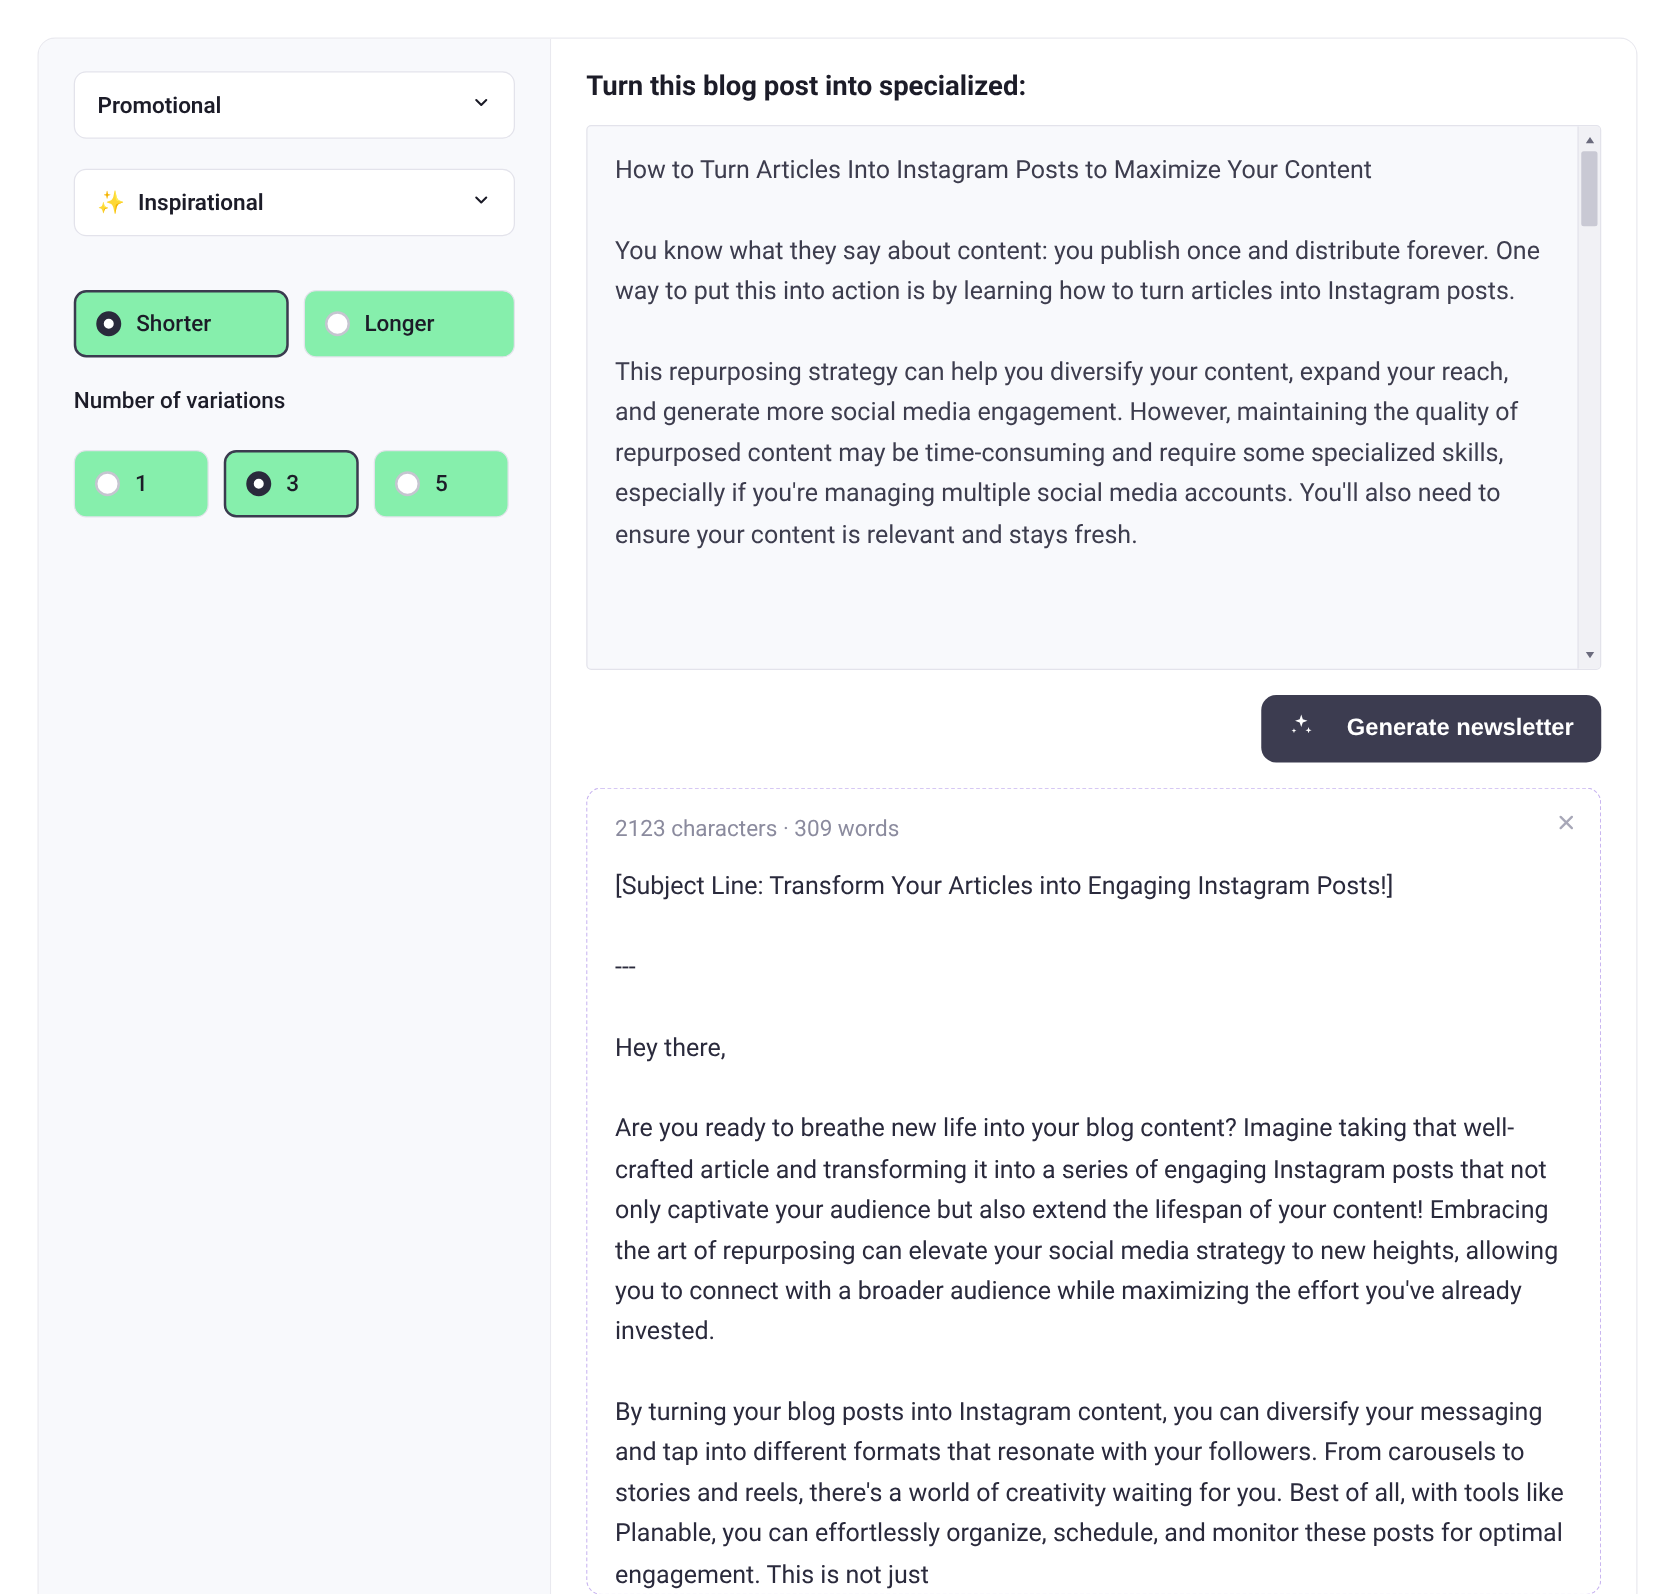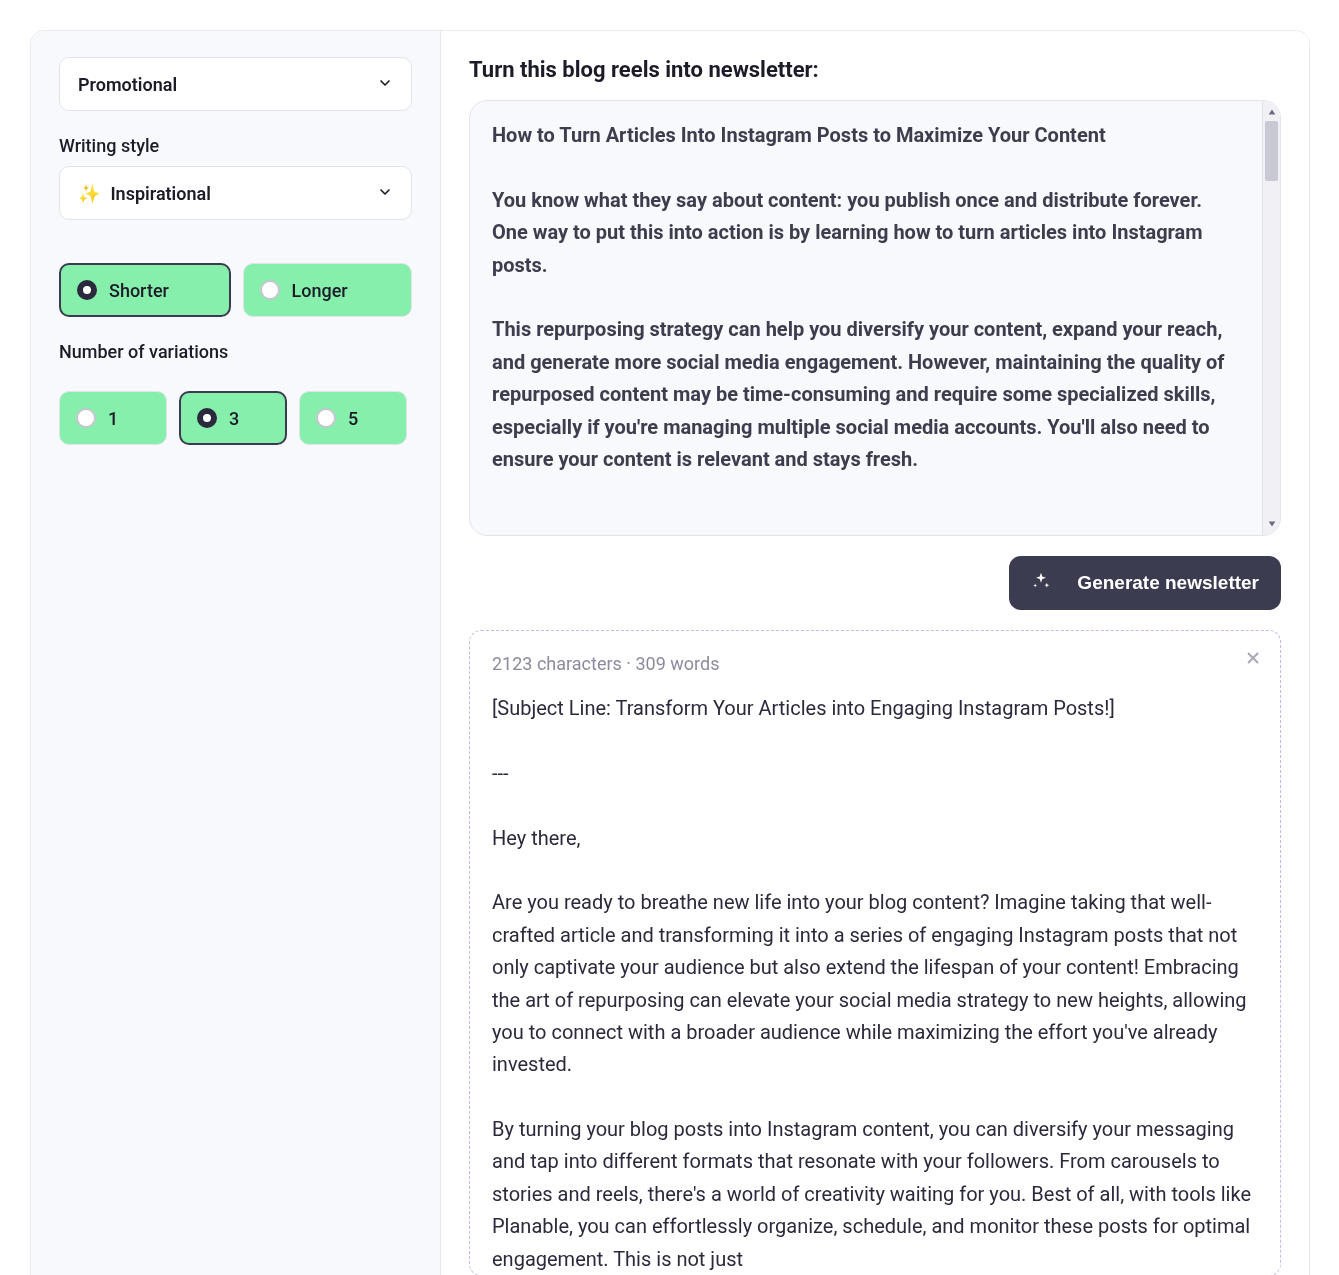--- a/index.html
+++ b/index.html
@@ -98,25 +98,24 @@
   .main-title {
     font-size: 22px;
     font-weight: 700;
     color: #1c1c28;
     margin-bottom: 18px;
   }
   .source-box {
     width: 100%;
     height: 436px;
     border: 1px solid #e3e3eb;
-    border-radius: 18px;
+    border-radius: 4px;
     background: #f8f9fc;
     display: flex;
     overflow: hidden;
-    font-weight: bold;
   }
   .source-text {
     flex: 1;
     padding: 18px 22px;
     font-size: 20px;
     line-height: 1.62;
     color: #3d3d4e;
     overflow: hidden;
     white-space: pre-wrap;
   }
@@ -215,21 +214,20 @@
 
     <div class="select">
       <span class="value">Promotional</span>
       <span class="chev">
         <svg width="16" height="16" viewBox="0 0 24 24" fill="none" stroke="currentColor" stroke-width="2.5" stroke-linecap="round" stroke-linejoin="round">
             <polyline points="6 9 12 15 18 9"></polyline>
           </svg>
       </span>
     </div>
 
-    <div class="field-label">Writing style</div>
     <div class="select">
       <span class="value">
         <span class="emoji-sparkle">✨</span>
         <span>Inspirational</span>
       </span>
       <span class="chev">
         <svg width="16" height="16" viewBox="0 0 24 24" fill="none" stroke="currentColor" stroke-width="2.5" stroke-linecap="round" stroke-linejoin="round">
             <polyline points="6 9 12 15 18 9"></polyline>
           </svg>
       </span>
@@ -258,21 +256,21 @@
       </div>
       <div class="radio-opt">
         <span class="dot"></span>
         <span>5</span>
       </div>
     </div>
 
   </aside>
 
   <main class="main">
-    <div class="main-title">Turn this blog reels into newsletter:</div>
+    <div class="main-title">Turn this blog post into specialized:</div>
 
     <div class="source-box">
       <div class="source-text">How to Turn Articles Into Instagram Posts to Maximize Your Content
 
 You know what they say about content: you publish once and distribute forever. One way to put this into action is by learning how to turn articles into Instagram posts.
 
 This repurposing strategy can help you diversify your content, expand your reach, and generate more social media engagement. However, maintaining the quality of repurposed content may be time-consuming and require some specialized skills, especially if you're managing multiple social media accounts. You'll also need to ensure your content is relevant and stays fresh.</div>
       <div class="scrollbar">
         <div class="scroll-btn">
           <svg width="10" height="10" viewBox="0 0 24 24" fill="currentColor">

